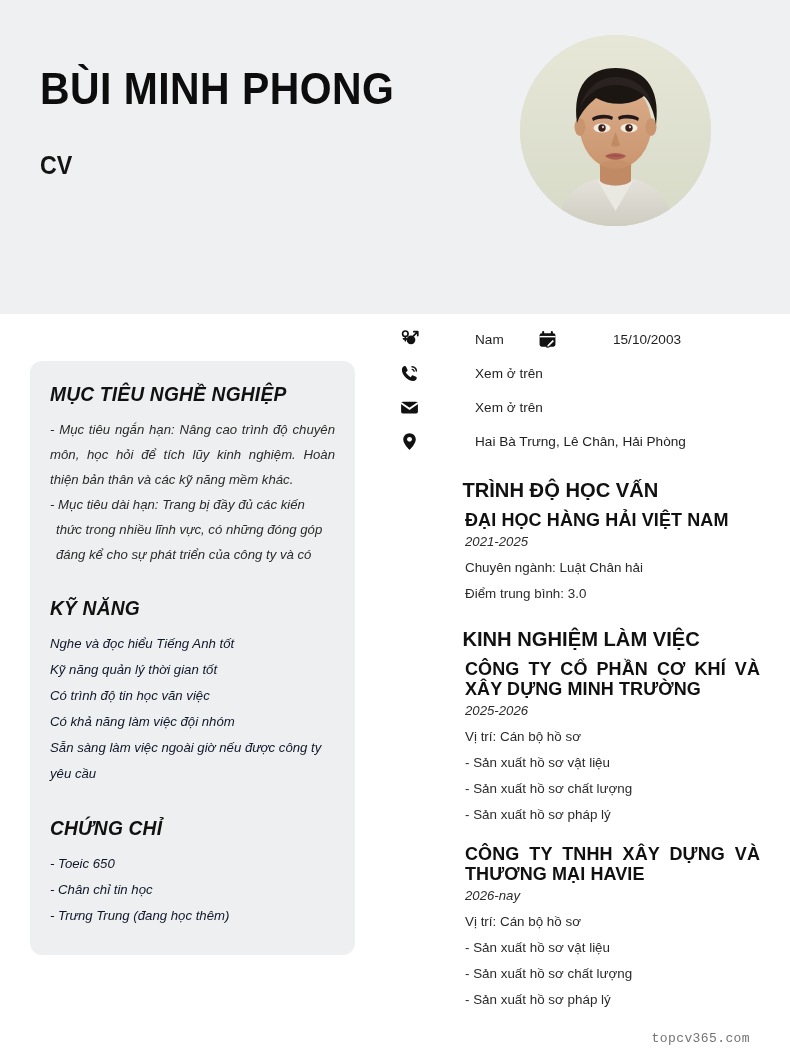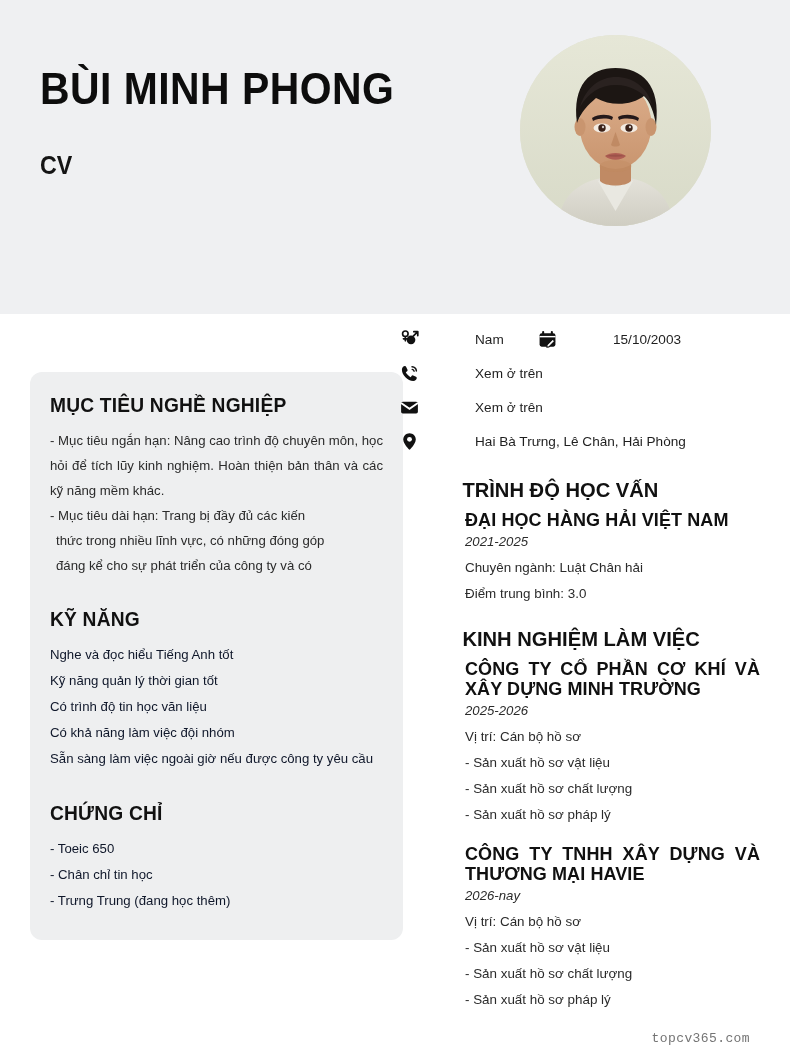--- a/index.html
+++ b/index.html
@@ -69,26 +69,27 @@
   .content {
     position: relative;
     background: #ffffff;
     height: 798px;
   }
 
   
   .left-card {
     position: absolute;
     left: 30px;
-    top: 58px;
-    width: 373px;
+    top: 47px;
+    width: 325px;
     background: #eeeff0;
     border-radius: 12px;
     box-sizing: border-box;
     padding: 22px 20px 26px 20px;
+    font-style: italic;
   }
   .card-heading {
     font-family: "Liberation Sans Narrow", "Liberation Sans", sans-serif;
     font-weight: bold;
     font-size: 20px;
     color: #111111;
     margin: 0 0 11px 0;
     letter-spacing: 0.2px;
     transform: scaleX(0.96);
     transform-origin: left center;
@@ -276,21 +277,21 @@
       <span>- Mục tiêu dài hạn: Trang bị đầy đủ các kiến</span><br>
       <span class="obj-line-indent">thức trong nhiều lĩnh vực, có những đóng góp</span>
       <span class="obj-line-indent">đáng kể cho sự phát triển của công ty và có</span>
     </div>
 
     <div class="card-heading spaced">KỸ NĂNG</div>
 
     <div>
       <div class="skill-line">Nghe và đọc hiểu Tiếng Anh tốt</div>
       <div class="skill-line">Kỹ năng quản lý thời gian tốt</div>
-      <div class="skill-line">Có trình độ tin học văn liệu</div>
+      <div class="skill-line">Có trình độ tin học văn việc</div>
       <div class="skill-line">Có khả năng làm việc đội nhóm</div>
       <div class="skill-line">Sẵn sàng làm việc ngoài giờ nếu được công ty yêu cầu</div>
     </div>
 
     <div class="card-heading spaced">CHỨNG CHỈ</div>
 
     <div>
       <div class="cert-line">- Toeic 650</div>
       <div class="cert-line">- Chân chỉ tin học</div>
       <div class="cert-line">- Trưng Trung (đang học thêm)</div>

